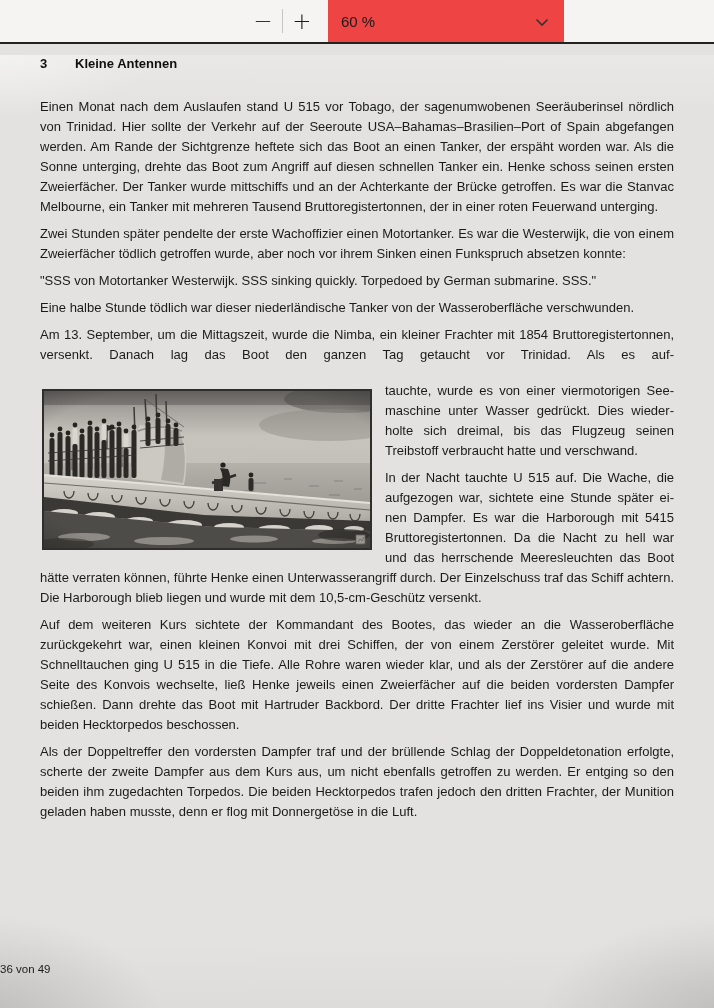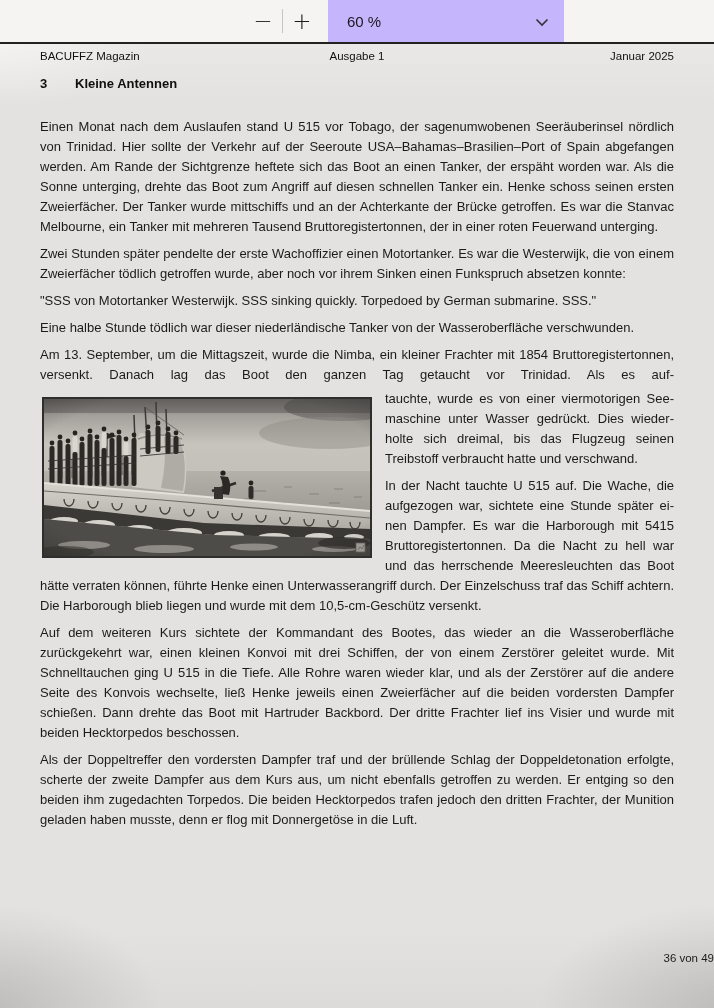--- a/index.html
+++ b/index.html
@@ -7,23 +7,23 @@
        font-family:"Liberation Sans","DejaVu Sans",sans-serif;}
   .app{width:714px;height:1008px;position:relative;}
 
   
   .toolbar{height:42px;background:#f5f4f2;display:flex;align-items:stretch;}
   .tb-spacer{width:244px;}
   .tb-btn{width:38px;border:none;background:transparent;color:#1a1a1a;
           font-size:23px;font-weight:300;line-height:42px;text-align:center;
           padding:0;cursor:pointer;font-family:"DejaVu Sans",sans-serif;}
   .tb-divider{width:1px;background:#c6c5c3;height:24px;align-self:center;}
-  .zoom-select{margin-left:7px;width:236px;background:#c4b5fd;display:flex;
+  .zoom-select{margin-left:7px;width:236px;background:#ef4444;display:flex;
                align-items:center;justify-content:space-between;
-               padding:0 15px 0 19px;box-sizing:border-box;font-size:15px;
+               padding:0 15px 0 13px;box-sizing:border-box;font-size:15px;
                color:#1a1a1a;cursor:pointer;}
   .rule{height:2px;background:#222220;}
 
   
   .page-area{position:relative;height:964px;box-sizing:border-box;
     padding:0 40px;color:#1b1b1b;
     background:
       radial-gradient(ellipse 260px 150px at -20px 100%, rgba(115,113,110,0.30), rgba(115,113,110,0) 70%),
       radial-gradient(ellipse 280px 150px at 734px 100%, rgba(115,113,110,0.30), rgba(115,113,110,0) 70%),
       radial-gradient(ellipse 220px 90px at 0px 0px, rgba(255,255,255,0.45), rgba(255,255,255,0) 70%),
@@ -32,29 +32,29 @@
   .page-header{display:flex;padding-top:4px;font-size:11.5px;line-height:16px;color:#111;}
   .ph-left{flex:1;text-align:left;}
   .ph-center{flex:1;text-align:center;}
   .ph-right{flex:1;text-align:right;}
 
   .heading{margin:11px 0 24px;font-size:13px;font-weight:bold;color:#0f0f0f;line-height:18px;}
   .heading .num{display:inline-block;width:35px;}
 
   p.body{margin:0 0 7px;font-size:13px;line-height:20px;text-align:justify;
          text-justify:inter-word;color:#1b1b1b;}
-  p.intro-split{margin-bottom:4px;text-align-last:justify;}
+  p.intro-split{margin-bottom:16px;text-align-last:justify;}
 
   .wrapblock{overflow:visible;}
   .photo{float:left;width:326px;height:157px;border:2px solid #2f2e2c;
          margin:8px 13px 6px 2px;background:#a5a29d;}
   .photo svg{display:block;width:100%;height:100%;}
   .clear-l{clear:left;}
 
-  .footer{position:absolute;left:0;right:0;bottom:44px;text-align:right;
+  .footer{position:absolute;left:0;right:0;bottom:44px;text-align:left;
           font-size:11.5px;color:#1b1b1b;}
 </style>
 </head>
 <body>
 
 <div class="app">
 
   <div class="toolbar">
     <div class="tb-spacer"></div>
     <button class="tb-btn">−</button>
@@ -66,25 +66,20 @@
         <svg width="14" height="9" viewBox="0 0 14 9">
           <polyline points="1.5,1.5 7,7 12.5,1.5" fill="none" stroke="#333" stroke-width="1.6"></polyline>
         </svg>
       </span>
     </div>
   </div>
   <div class="rule"></div>
 
   <div class="page-area">
 
-    <div class="page-header">
-      <div class="ph-left">BACUFFZ Magazin</div>
-      <div class="ph-center">Ausgabe 1</div>
-      <div class="ph-right">Januar 2025</div>
-    </div>
 
     <h2 class="heading">
       <span class="num">3</span><span>Kleine Antennen</span>
     </h2>
 
     <p class="body">Einen Monat nach dem Auslaufen stand U 515 vor Tobago, der sagenumwobenen Seeräuberinsel nördlich von Trinidad. Hier sollte der Verkehr auf der Seeroute USA–Bahamas–Brasilien–Port of Spain abgefangen werden. Am Rande der Sichtgrenze heftete sich das Boot an einen Tanker, der erspäht worden war. Als die Sonne unterging, drehte das Boot zum Angriff auf diesen schnellen Tanker ein. Henke schoss seinen ersten Zweierfächer. Der Tanker wurde mittschiffs und an der Achterkante der Brücke getroffen. Es war die Stanvac Melbourne, ein Tanker mit mehreren Tau­send Bruttoregistertonnen, der in einer roten Feuerwand unterging.</p>
     <p class="body">Zwei Stunden später pendelte der erste Wachoffizier einen Motortanker. Es war die Westerwijk, die von einem Zweierfächer tödlich getroffen wurde, aber noch vor ihrem Sinken einen Funkspruch absetzen konnte:</p>
     <p class="body">"SSS von Motortanker Westerwijk. SSS sinking quickly. Torpedoed by German submarine. SSS."</p>
     <p class="body">Eine halbe Stunde tödlich war dieser niederländische Tanker von der Wasseroberfläche ver­schwunden.</p>
     <p class="body intro-split">Am 13. September, um die Mittagszeit, wurde die Nimba, ein kleiner Frachter mit 1854 Bruttore­gistertonnen, versenkt. Danach lag das Boot den ganzen Tag getaucht vor Trinidad. Als es auf-</p>

